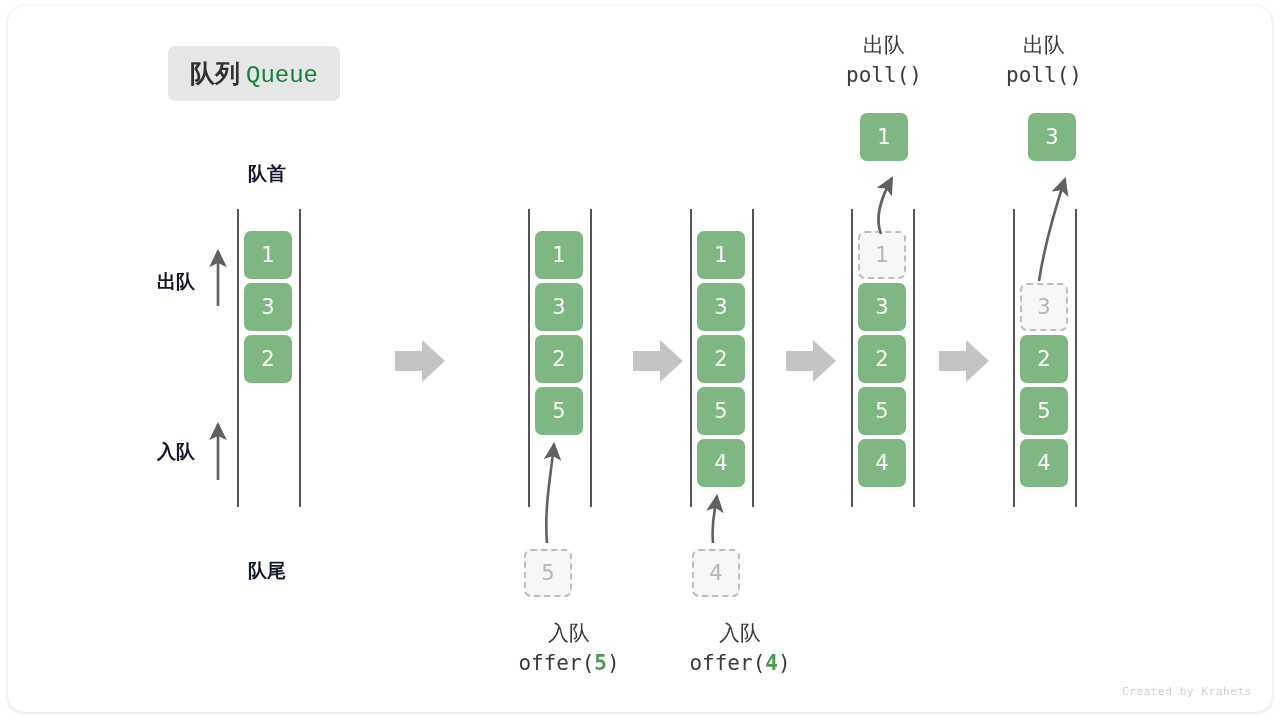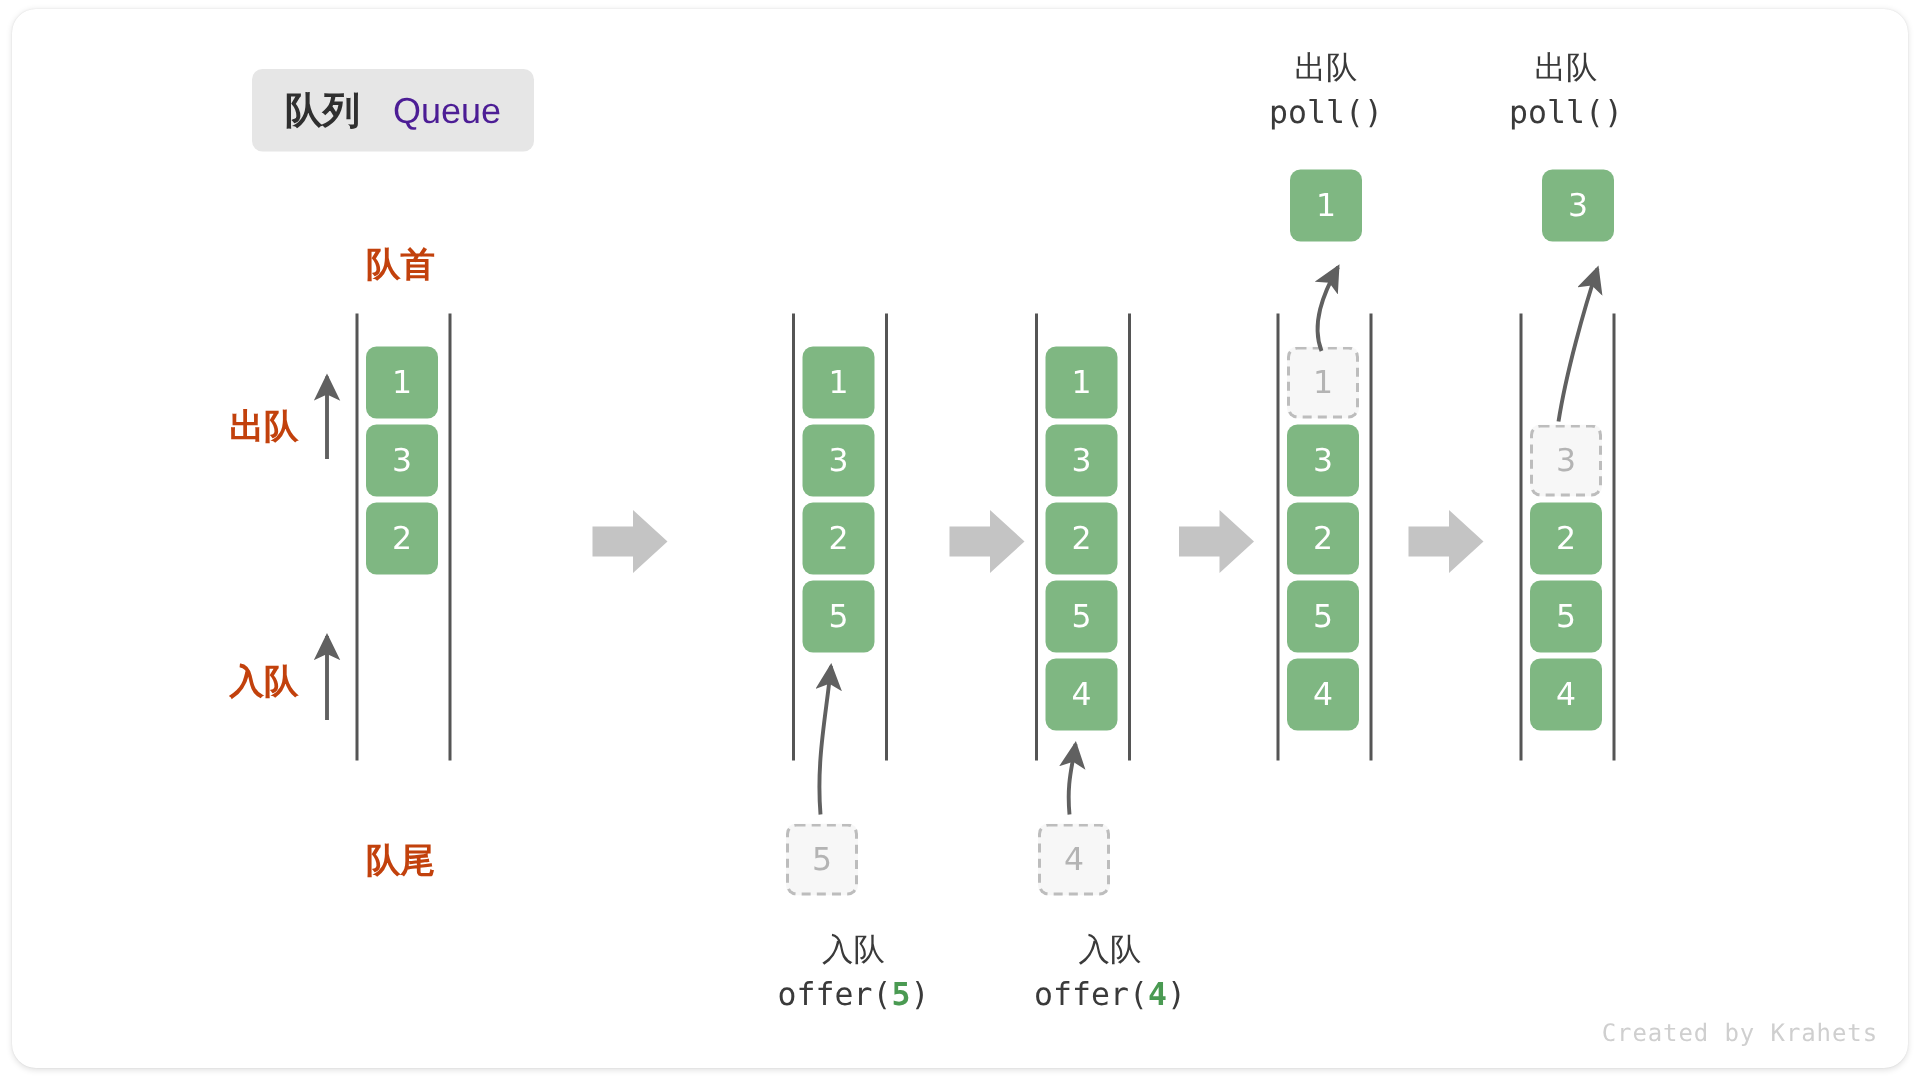--- a/index.html
+++ b/index.html
@@ -20,36 +20,36 @@
   #stage { position: absolute; left: 0; top: 0; width: 1264px; height: 706px; }
 
   
   .title-badge {
     position: absolute;
     background: #e6e6e6;
     border-radius: 7px;
     padding: 11px 22px;
     display: flex;
     align-items: baseline;
-    gap: 22px;
+    gap: 6px;
     white-space: nowrap;
   }
   .title-cn {
     font-size: 25px; font-weight: bold; color: #2f2f2f;
     font-family: "DejaVu Sans", "Liberation Sans", sans-serif;
   }
   .title-en {
-    font-size: 24px; color: #4c1d95;
-    font-family: Liberation Sans, sans-serif;
+    font-size: 24px; color: #15803d;
+    font-family: Liberation Mono, monospace;
   }
 
   
   .lbl-bold {
     position: absolute;
-    font-size: 23px; font-weight: bold; color: #c2410c;
+    font-size: 19px; font-weight: bold; color: #0f172a;
     font-family: "DejaVu Sans", "Liberation Sans", sans-serif;
     white-space: nowrap;
     transform: translateX(-50%);
     text-align: center;
   }
   .op-label {
     position: absolute;
     transform: translateX(-50%);
     text-align: center;
     white-space: nowrap;
@@ -94,21 +94,21 @@
   svg.overlay {
     position: absolute; left: 0; top: 0;
     width: 1264px; height: 706px;
     pointer-events: none;
   }
 
   
   .watermark {
     position: absolute;
     right: 20px; bottom: 14px;
-    font-size: 16px;
+    font-size: 11px;
     color: #cfcfcf;
     font-family: "DejaVu Sans Mono", "Liberation Mono", monospace;
     letter-spacing: 0.6px;
     white-space: nowrap;
   }
 </style>
 </head>
 <body>
 
 <div id="card">

